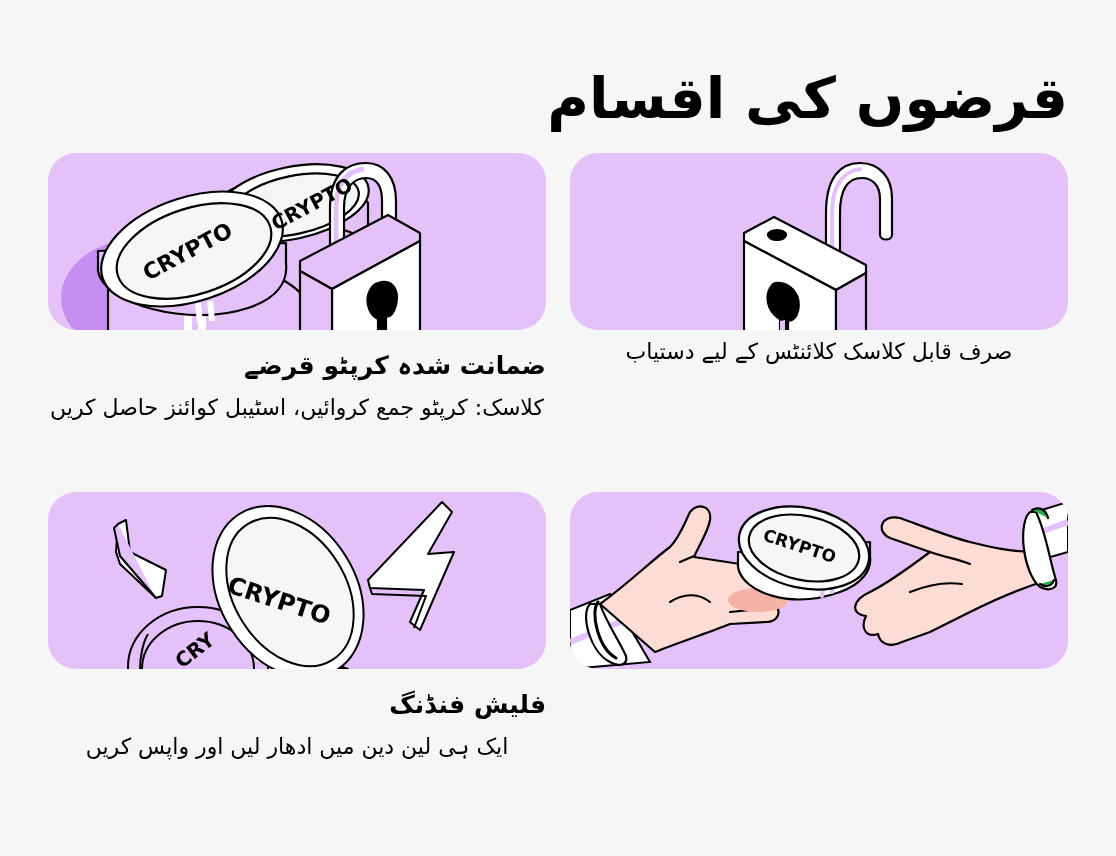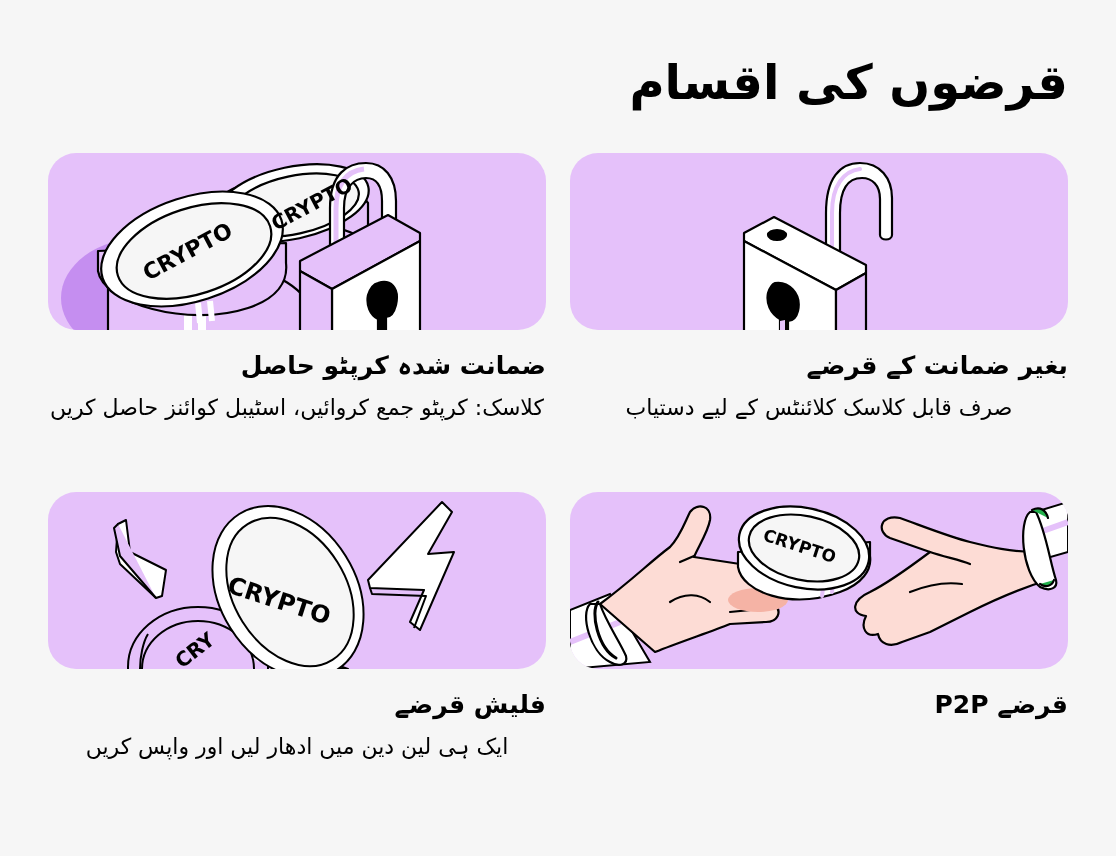--- a/index.html
+++ b/index.html
@@ -4,22 +4,22 @@
 <style>
   html, body { margin:0; padding:0; }
   body {
     width:1116px; height:856px; overflow:hidden;
     background:#f6f6f6;
     font-family:"DejaVu Sans","Liberation Sans",sans-serif;
     color:#000;
     position:relative;
   }
   .page-title {
-    position:absolute; right:48px; top:44px;
-    font-size:48px; font-weight:bold; direction:rtl;
+    position:absolute; right:48px; top:60px;
+    font-size:57px; font-weight:bold; direction:rtl;
     line-height:76px; letter-spacing:0;
   }
   .card { position:absolute; width:498px; }
   .card .art {
     width:498px; height:177px; border-radius:28px;
     background:#e5c1fa; overflow:hidden; position:relative;
   }
   .card .art svg { position:absolute; left:0; top:0; width:498px; height:177px; }
   .card h2 {
     margin:16px 0 0 0; font-size:25px; font-weight:bold;
@@ -53,21 +53,20 @@
 
         <path d="M266 137 L296 120 L296 180 L266 180 Z" fill="#e5c1fa"></path>
 
         <ellipse cx="207" cy="82" rx="9" ry="5" fill="#000"></ellipse>
 
         <path d="M205 130 C218 128 232 140 228 158 C226 166 222 168 218 168 L218 180 L210 180 L210 166 C200 160 196 150 198 140 C200 134 202 131 205 130 Z" fill="#000"></path>
         <path d="M210 180 L210 168 L215 167 L215 180" fill="#e5c1fa" stroke="none"></path>
       </g>
     </svg>
   </div>
-  <h2>بغیر ضمانت کے قرضے</h2>
   <p>صرف قابل کلاسک کلائنٹس کے لیے دستیاب</p>
 </div>
 
 <div id="c-secured" class="card">
   <div class="art">
     <svg viewBox="0 0 498 177" xmlns="http://www.w3.org/2000/svg">
 
       <ellipse cx="95" cy="145" rx="82" ry="60" fill="#c58ef0"></ellipse>
       <g stroke="#000" stroke-width="2.2" stroke-linejoin="round">
 
@@ -92,21 +91,21 @@
         <path d="M284 136 L372 88 L372 180 L284 180 Z" fill="#fff"></path>
 
         <path d="M252 118 L284 136 L284 180 L252 180 Z" fill="#e5c1fa"></path>
 
         <path d="M330 130 C342 126 352 134 348 152 C346 160 342 164 338 164 L338 180 L330 180 L330 166 C322 162 318 152 320 142 C322 136 325 131 330 130 Z" fill="#000"></path>
       </g>
       <text x="0" y="0" font-family="DejaVu Sans, sans-serif" font-weight="bold" font-size="22" fill="#000" transform="translate(100 128) rotate(-28)">CRYPTO</text>
       <text x="0" y="0" font-family="DejaVu Sans, sans-serif" font-weight="bold" font-size="20" fill="#000" transform="translate(228 78) rotate(-28)">CRYPTO</text>
     </svg>
   </div>
-  <h2>ضمانت شدہ کرپٹو حاصل</h2>
+  <h2>ضمانت شدہ کرپٹو قرضے</h2>
   <p>کلاسک: کرپٹو جمع کروائیں، اسٹیبل کوائنز حاصل کریں</p>
 </div>
 
 <div id="c-p2p" class="card">
   <div class="art">
     <svg viewBox="0 0 498 177" xmlns="http://www.w3.org/2000/svg">
 
       <path d="M0 118 L40 102 L80 170 L0 177 Z" fill="#fff" stroke="#000" stroke-width="2"></path>
       <path d="M0 150 L50 130" stroke="#e5c1fa" stroke-width="6"></path>
       <path d="M498 60 L470 68 L465 20 L498 10 Z" fill="#fff" stroke="#000" stroke-width="2"></path>
@@ -133,21 +132,20 @@
 
         <path d="M168 60 L168 75 C172 100 220 118 270 100 C292 92 302 78 300 64 L300 50 Z" fill="#fff"></path>
         <path d="M252 104 L254 88 M262 100 L264 86" stroke="#e5c1fa" stroke-width="4"></path>
 
         <ellipse cx="234" cy="56" rx="66" ry="40" transform="rotate(12 234 56)" fill="#fff"></ellipse>
         <ellipse cx="234" cy="56" rx="56" ry="32" transform="rotate(12 234 56)" fill="#f6f6f6"></ellipse>
       </g>
       <text x="0" y="0" font-family="DejaVu Sans, sans-serif" font-weight="bold" font-size="17" fill="#000" transform="translate(192 48) rotate(18)">CRYPTO</text>
     </svg>
   </div>
-  <h2>قرضے P2P</h2>
 </div>
 
 <div id="c-flash" class="card">
   <div class="art">
     <svg viewBox="0 0 498 177" xmlns="http://www.w3.org/2000/svg">
       <g stroke="#000" stroke-width="2" stroke-linejoin="round">
 
         <path d="M70 32 L78 28 L82 60 L118 78 L114 104 L108 106 L72 72 L68 60 Z" fill="#fff"></path>
         <path d="M70 32 L66 36 L72 64 L108 106" fill="#e5c1fa"></path>
 
@@ -161,15 +159,15 @@
         <path d="M196 40 C186 50 180 70 186 100 C196 140 230 170 270 177 L300 177 C262 165 226 130 218 90 C212 64 216 48 222 40 Z" fill="#e5c1fa"></path>
         <path d="M208 168 L222 150 M218 172 L232 154" stroke="#fff" stroke-width="6"></path>
 
         <ellipse cx="240" cy="100" rx="68" ry="92" transform="rotate(-32 240 100)" fill="#fff"></ellipse>
         <ellipse cx="242" cy="100" rx="56" ry="80" transform="rotate(-32 242 100)" fill="#f6f6f6"></ellipse>
       </g>
       <text x="0" y="0" font-family="DejaVu Sans, sans-serif" font-weight="bold" font-size="24" fill="#000" transform="translate(178 100) rotate(18)">CRYPTO</text>
       <text x="0" y="0" font-family="DejaVu Sans, sans-serif" font-weight="bold" font-size="20" fill="#000" transform="translate(134 177) rotate(-38)">CRY</text>
     </svg>
   </div>
-  <h2>فلیش قرضے</h2>
+  <h2>فلیش فنڈنگ</h2>
   <p>ایک ہی لین دین میں ادھار لیں اور واپس کریں</p>
 </div>
 
 </body></html>

